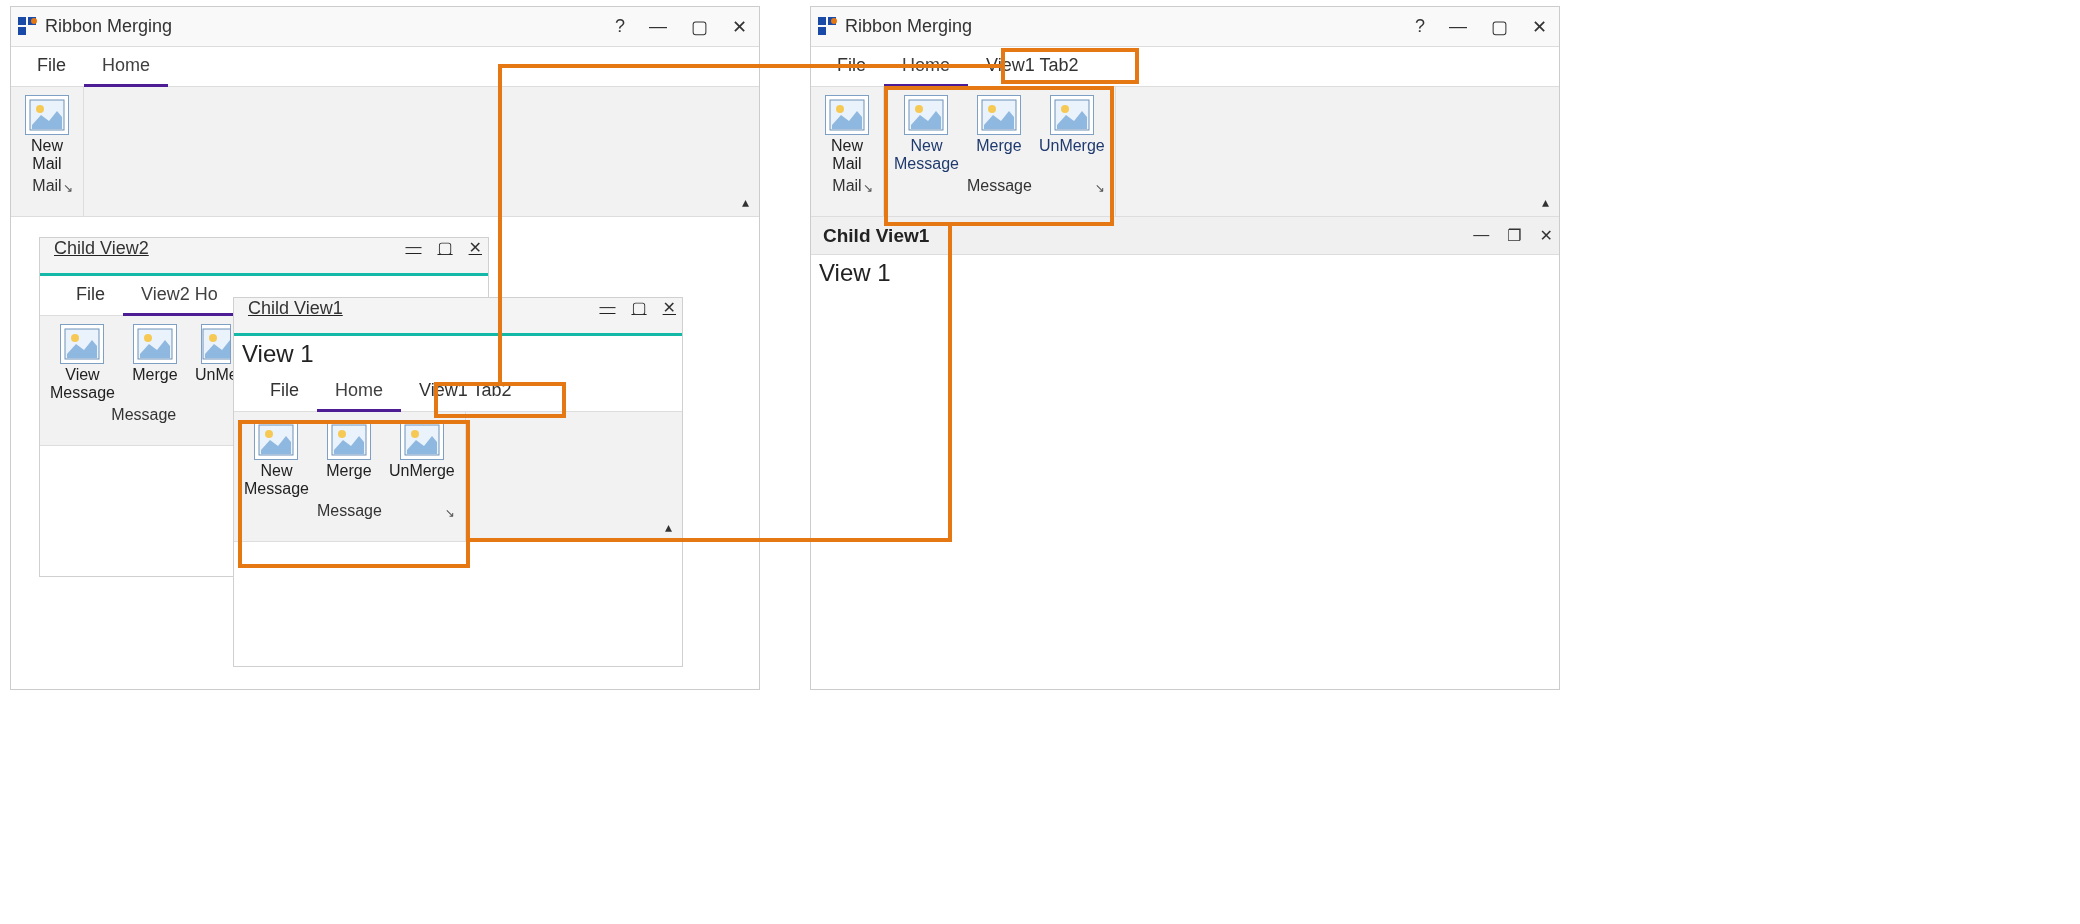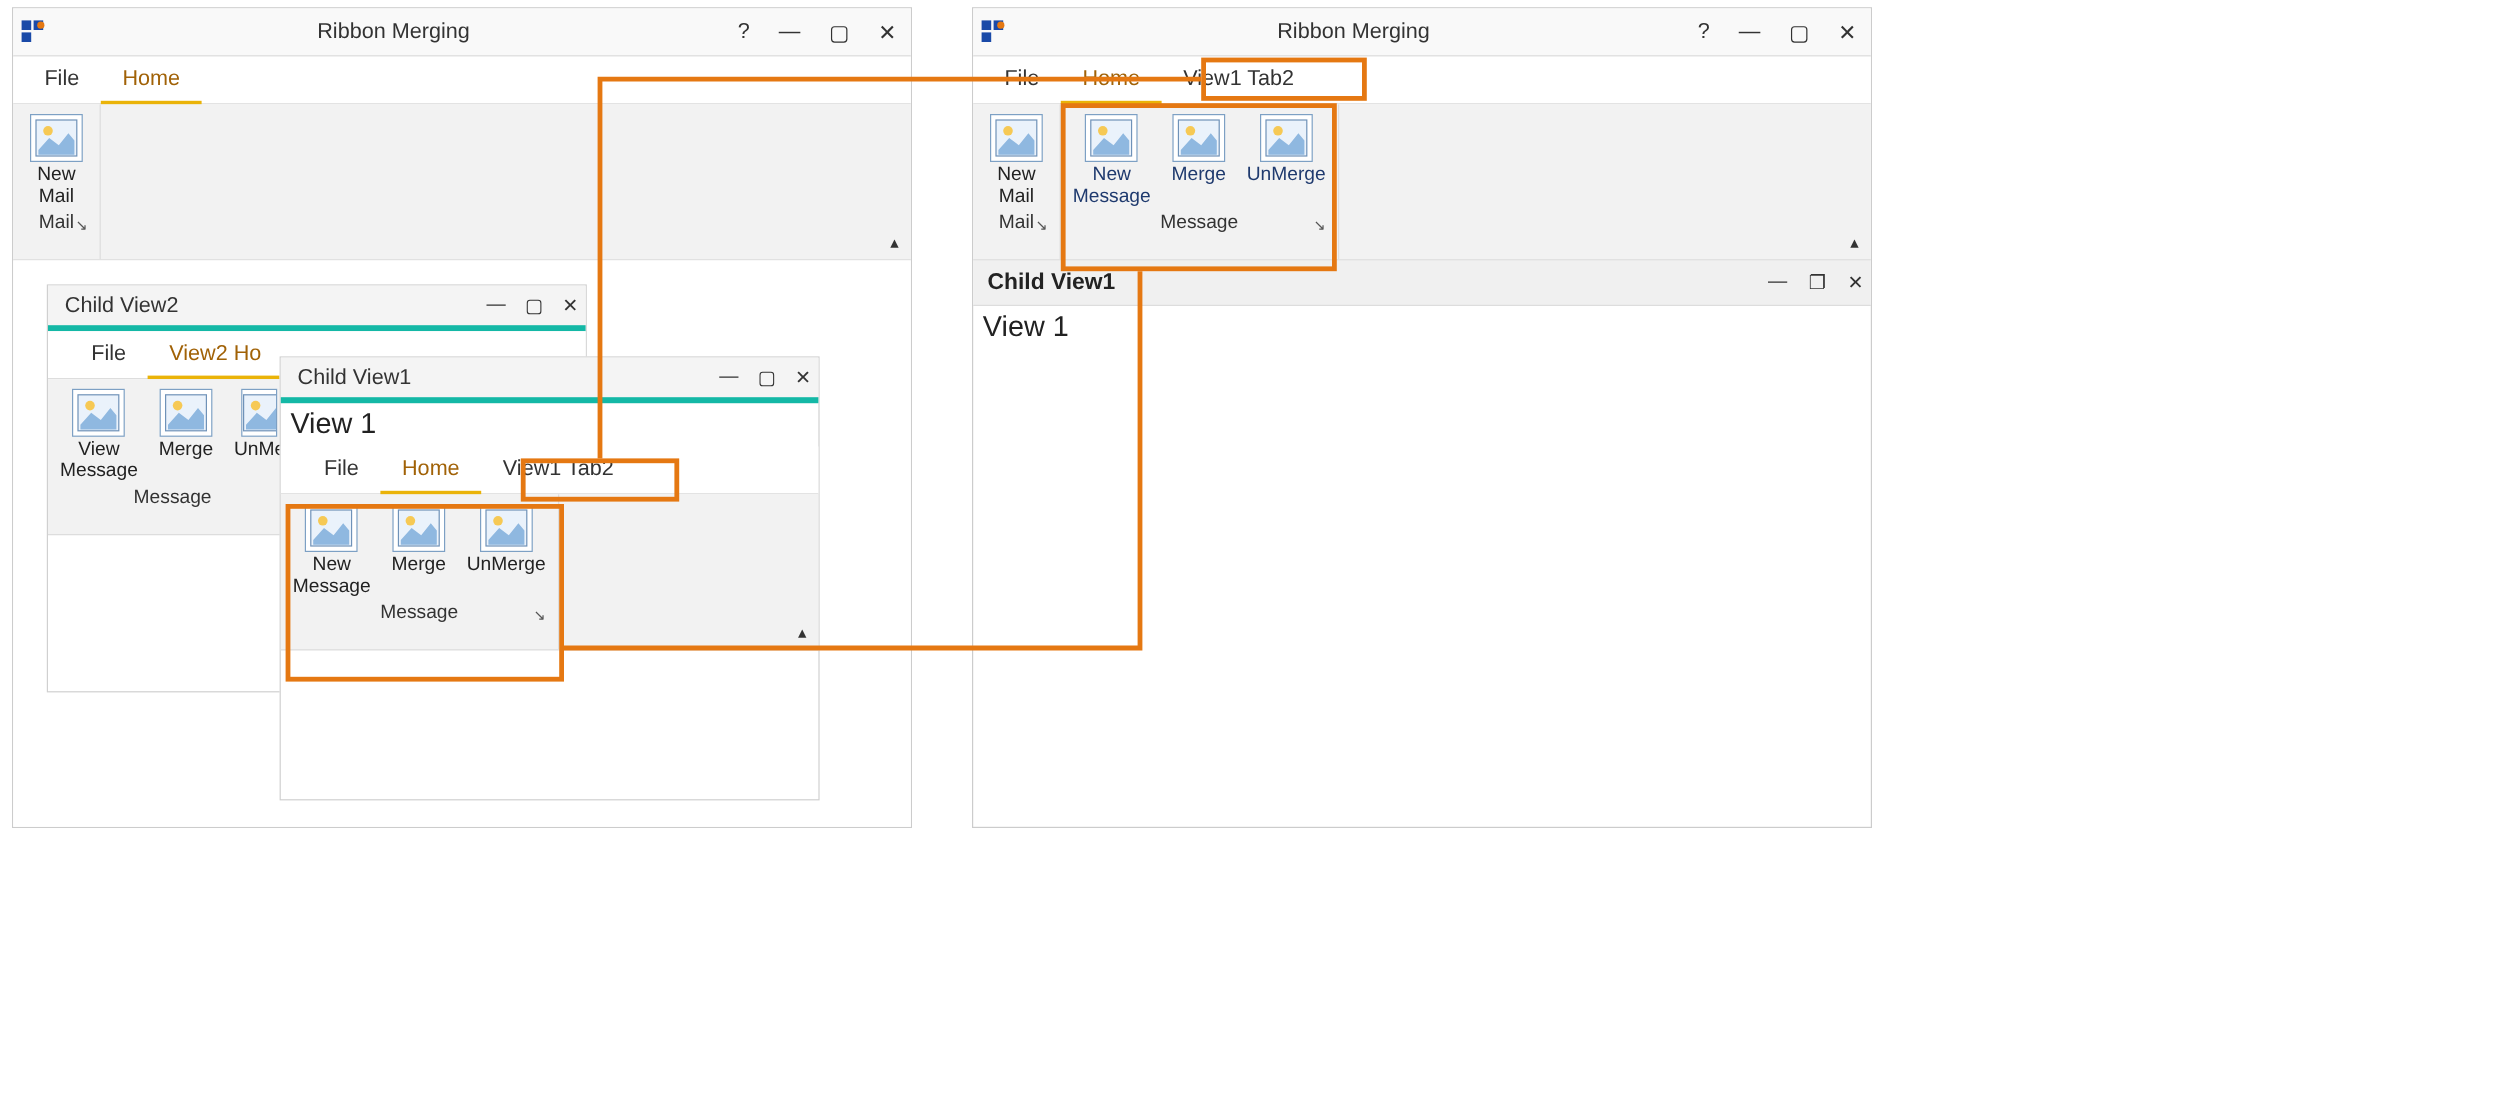--- a/index.html
+++ b/index.html
@@ -21,21 +21,21 @@
     height: 40px;
     display: flex;
     align-items: center;
     background: #f9f9f9;
     border-bottom: 1px solid #ddd;
     padding: 0 6px 0 6px;
     position: relative;
   }
   .titlebar .title {
     flex: 1;
-    text-align: center;
+    text-align: left;
     font-size: 18px;
     color: #333;
   }
   .titlebar .controls {
     display: flex;
     align-items: center;
     gap: 16px;
     font-size: 18px;
     color: #333;
     padding-right: 2px;
@@ -57,22 +57,22 @@
     padding-left: 8px;
     gap: 0;
   }
   .tab {
     padding: 8px 18px;
     font-size: 18px;
     color: #333;
     border-bottom: 3px solid transparent;
   }
   .tab.active {
-    color: #a16207;
-    border-bottom: 3px solid #eab308;
+    color: #404040;
+    border-bottom: 3px solid #4c1d95;
   }
   .ribbon-row {
     display: flex;
     background: #f2f2f2;
     border-bottom: 1px solid #ddd;
     min-height: 130px;
     position: relative;
   }
   .ribbon-group {
     border-right: 1px solid #ddd;
@@ -142,24 +142,24 @@
     flex: 1;
   }
   .inner-window {
     position: absolute;
     background: #fff;
     border: 1px solid #d0d0d0;
   }
   .inner-titlebar {
     height: 38px;
     display: flex;
-    align-items: center;
     background: #f4f4f4;
-    border-bottom: 5px solid #14b8a6;
+    border-bottom: 3px solid #14b8a6;
     padding: 0 6px 0 14px;
+    text-decoration: underline;
   }
   .inner-titlebar .title {
     flex: 1;
     font-size: 18px;
     color: #333;
   }
   .inner-titlebar .controls {
     display: flex;
     gap: 16px;
     font-size: 16px;

